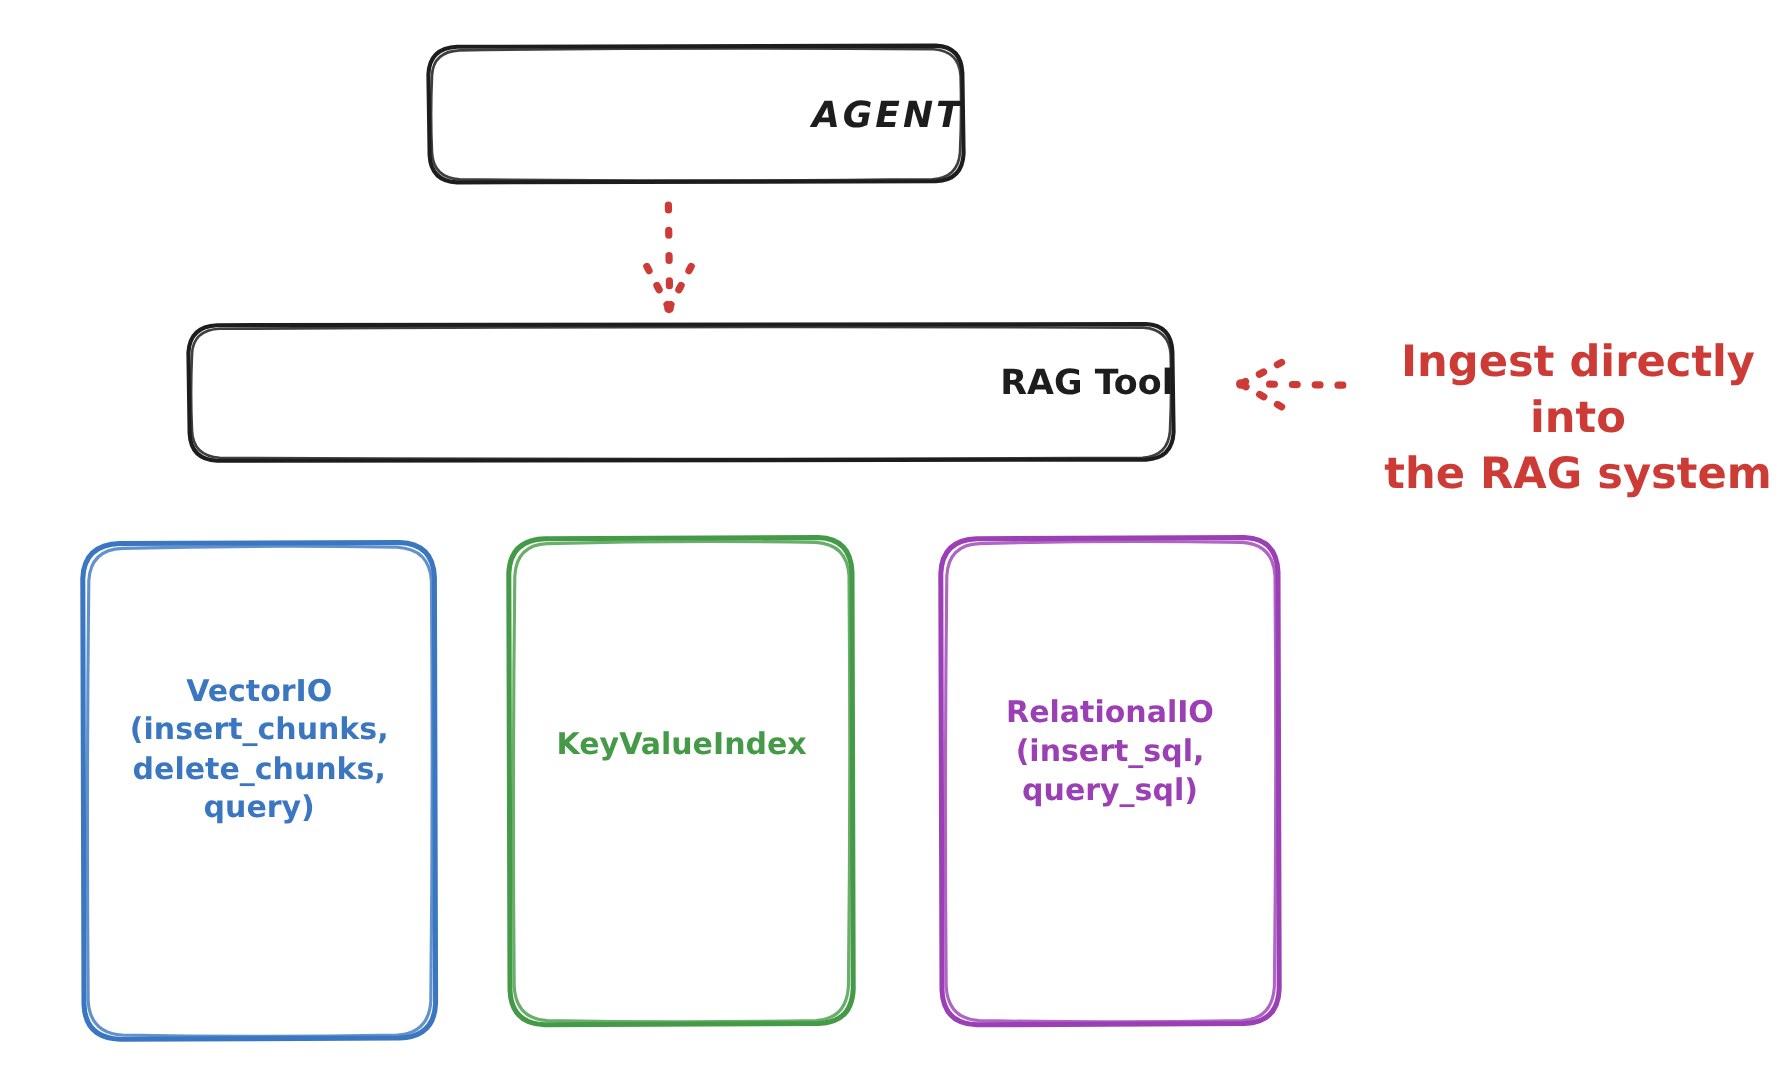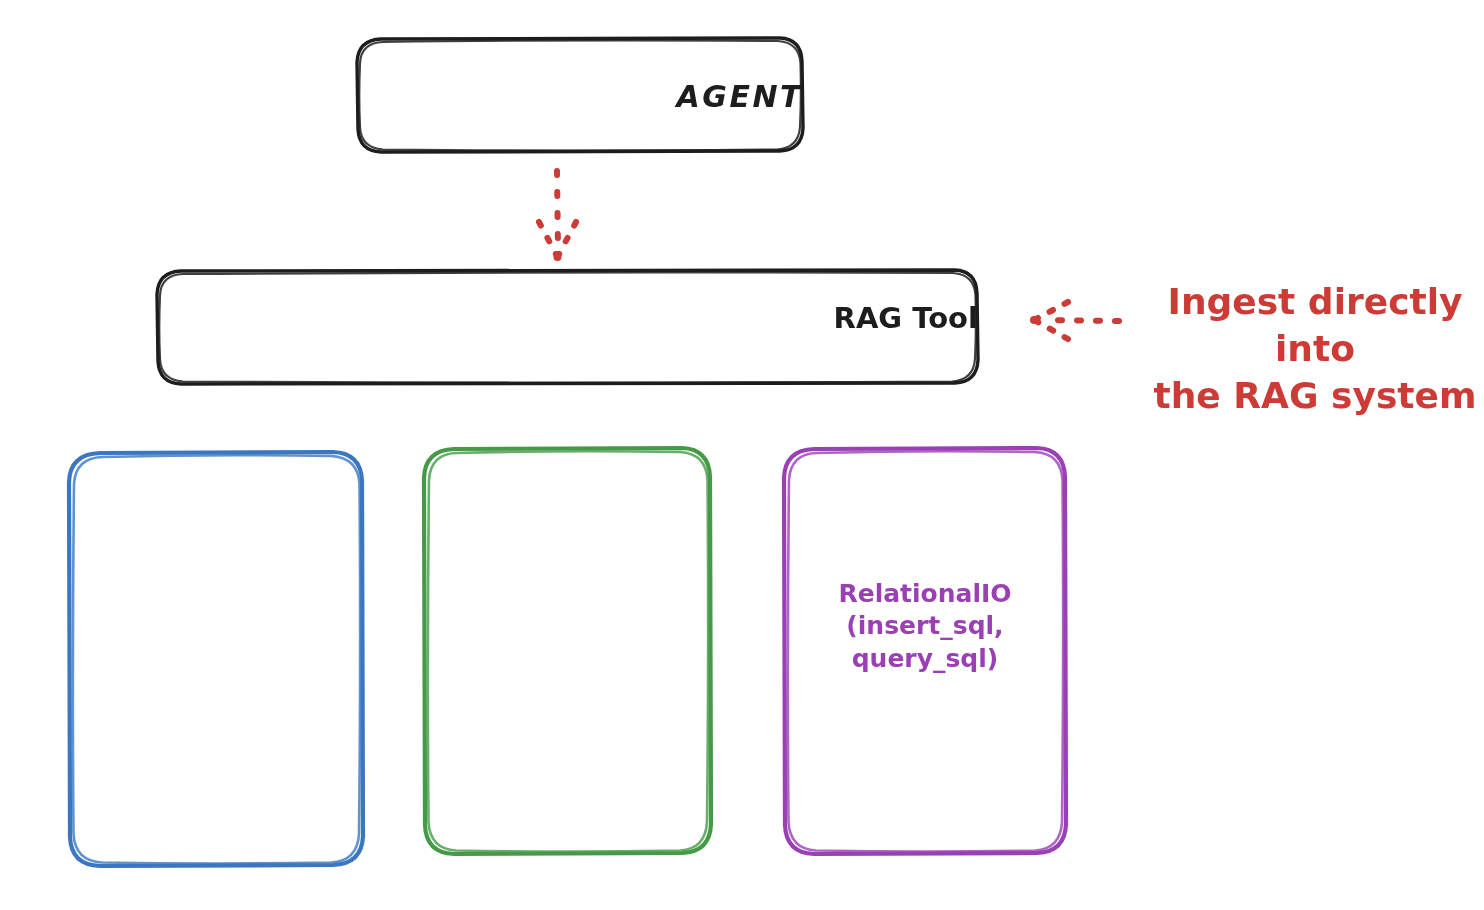--- a/index.html
+++ b/index.html
@@ -124,23 +124,28 @@
     <path d="M 814 449 L 1037 448 Q 1064 449 1065 477 L 1066 824 Q 1065 852 1037 853 L 814 854 Q 786 853 785 825 L 784 478 Q 785 450 814 449 Z" fill="#ffffff" stroke="#9b3fb5" stroke-width="4.2" stroke-linecap="round" stroke-linejoin="round"></path>
     <path d="M 816 453 Q 925 450 1035 452 Q 1061 453.5 1062.5 480 Q 1064 651 1062 822 Q 1060.5 849 1035 850.5 Q 925 852.5 816 850.5 Q 790 849 788.5 822 Q 787 651 789 480 Q 790.5 454 816 453" fill="none" stroke="#9b3fb5" stroke-width="2.6" stroke-linecap="round" stroke-linejoin="round" opacity="0.8"></path>
   </g>
 </svg>
 
 <div class="node-label" id="agent-label">AGENT</div>
 
 <div class="node-label" id="ragtool-label">RAG Tool</div>
 
 <div class="card-label" id="vector-label">
+  <span>VectorIO
+(insert_chunks,
+delete_chunks,
+query)</span>
 </div>
 
 <div class="card-label" id="kv-label">
+  <span class="card-sub">KeyValueIndex</span>
 </div>
 
 <div class="card-label" id="rel-label">
   <span>RelationalIO
 (insert_sql,
 query_sql)</span>
 </div>
 
 <div id="ingest-note">Ingest directly into
 the RAG system</div>

